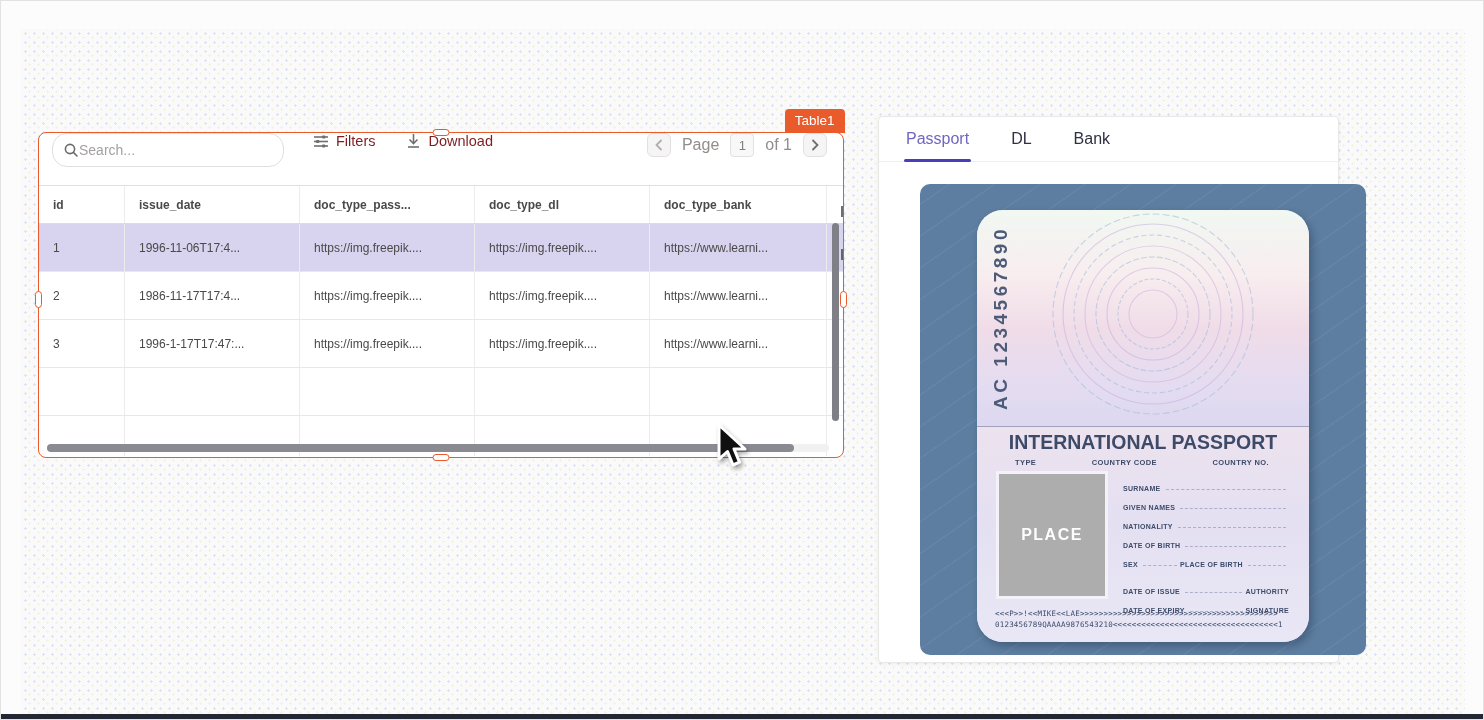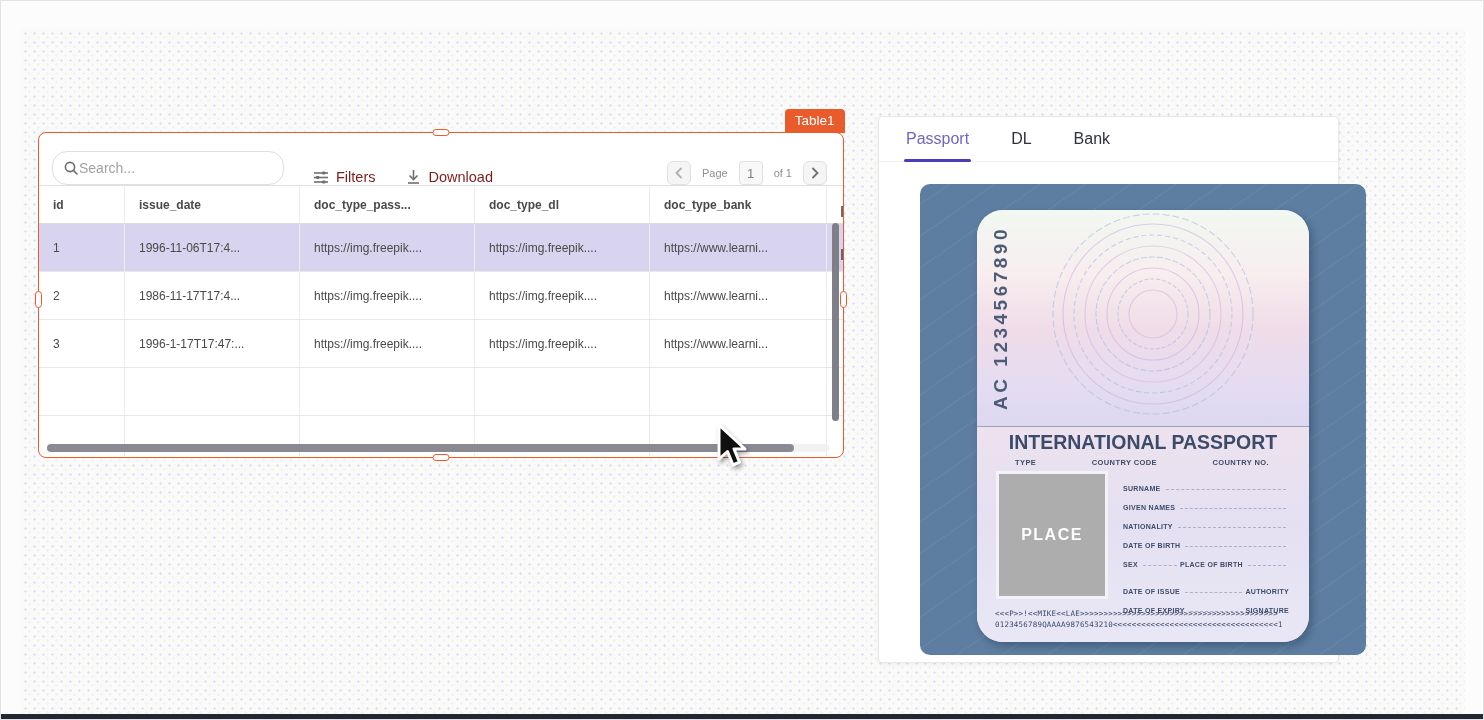--- a/index.html
+++ b/index.html
@@ -19,32 +19,32 @@
   .table-widget { position:absolute; left:37px; top:131px; width:806px; height:326px;
     background:#fff; border:1.5px solid #EA5B2C; border-radius:8px; }
   .widget-badge { position:absolute; right:-1.5px; top:-24px; height:24px; background:#EA5B2C;
     color:#fff; font-size:13.5px; line-height:24px; padding:0 10px; border-radius:4px 4px 0 0; }
   .handle { position:absolute; background:#fff; border:1.5px solid #EA5B2C; border-radius:5px; z-index:6; }
   .handle.h { width:17px; height:7px; } .handle.v { width:7px; height:17px; }
   .handle.top { left:50%; top:-4px; transform:translateX(-50%); }
   .handle.bottom { left:50%; bottom:-4px; transform:translateX(-50%); }
   .handle.left { left:-4px; top:158px; } .handle.right { right:-4px; top:158px; }
 
-  .toolbar { position:absolute; left:0; right:0; top:0; height:52px; display:flex; align-items:flex-end; }
+  .toolbar { position:absolute; left:0; right:0; top:0; height:52px; display:flex; align-items:flex-start; }
   .search-box { margin-left:13px; width:232px; height:34px; border:1px solid #E0DEDE; border-radius:15px;
     display:flex; align-items:center; padding:0 10px; background:#fff; }
   .search-box input { border:none; outline:none; font-size:14px; color:#4B4848; width:180px;
     font-family:"Liberation Sans",sans-serif; background:transparent; }
   .search-box input::placeholder { color:#A4A0A0; }
   .tb-btn { display:flex; align-items:center; gap:7px; color:#7f1d1d; font-size:14.5px; cursor:pointer; }
   .tb-btn.filters { margin-left:29px; } .tb-btn.download { margin-left:31px; }
   .pager { margin-left:auto; margin-right:16px; display:flex; align-items:center; gap:11px; }
   .pg-btn { width:24px; height:24px; border:1px solid #E2E0E0; background:#F5F5F5; border-radius:6px;
     display:flex; align-items:center; justify-content:center; }
-  .pg-label { color:#928D8B; font-size:11px; }
+  .pg-label { color:#928D8B; font-size:16px; }
   .pg-input { width:24px; height:24px; border:1px solid #E2E0E0; background:#F8F8F8; border-radius:4px;
     text-align:center; font-size:13px; color:#827E7C; font-family:"Liberation Sans",sans-serif; }
 
   .grid { position:absolute; left:0; right:0; top:52px; bottom:0; overflow:hidden;
     border-top:1px solid #E0E0E0; }
   .t-row { display:flex; height:48px; border-bottom:1px solid #E8E8E8; align-items:stretch; }
   .t-row.head { height:38px; border-bottom:1px solid #DCDCDC; }
   .cell { border-right:1px solid #ECECEC; padding-left:14px; display:flex; align-items:center;
     font-size:12px; color:#4B4848; white-space:nowrap; overflow:hidden; }
   .head .cell { font-weight:bold; }

